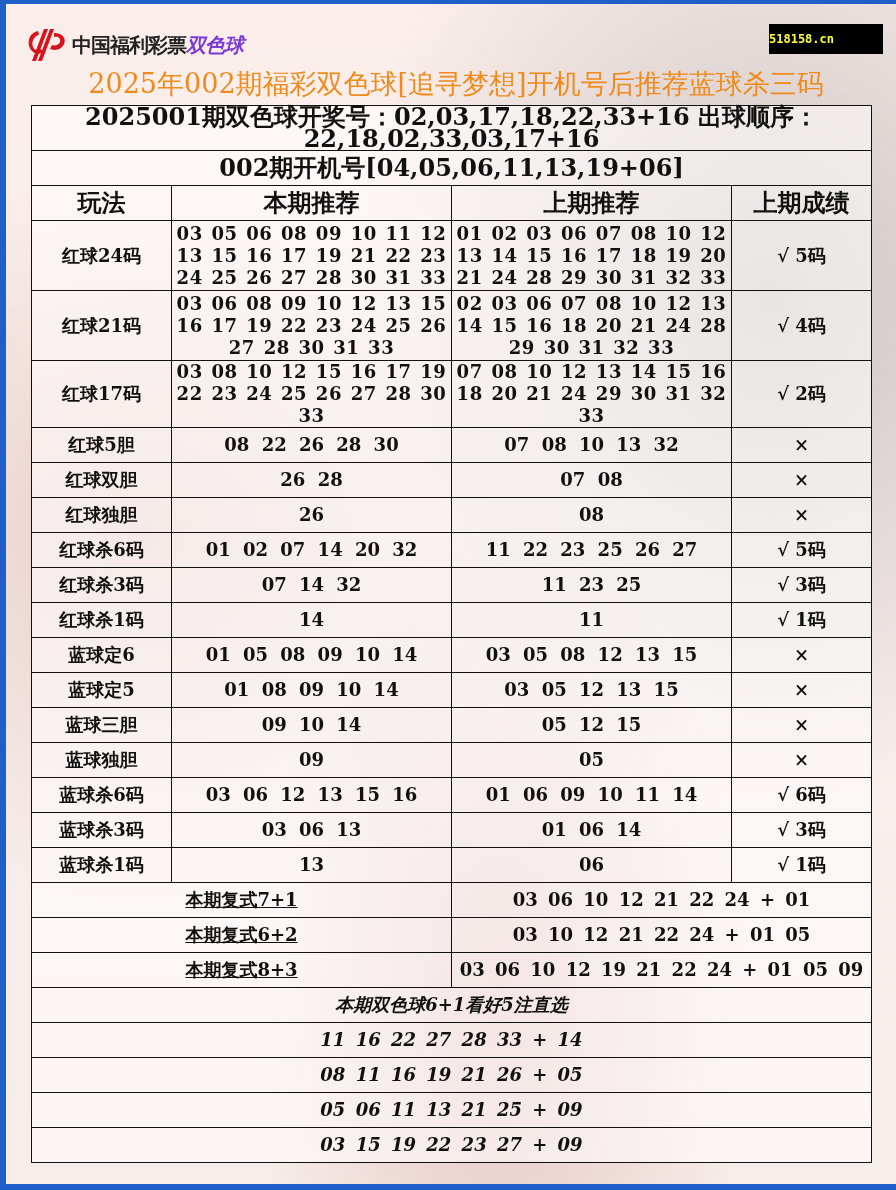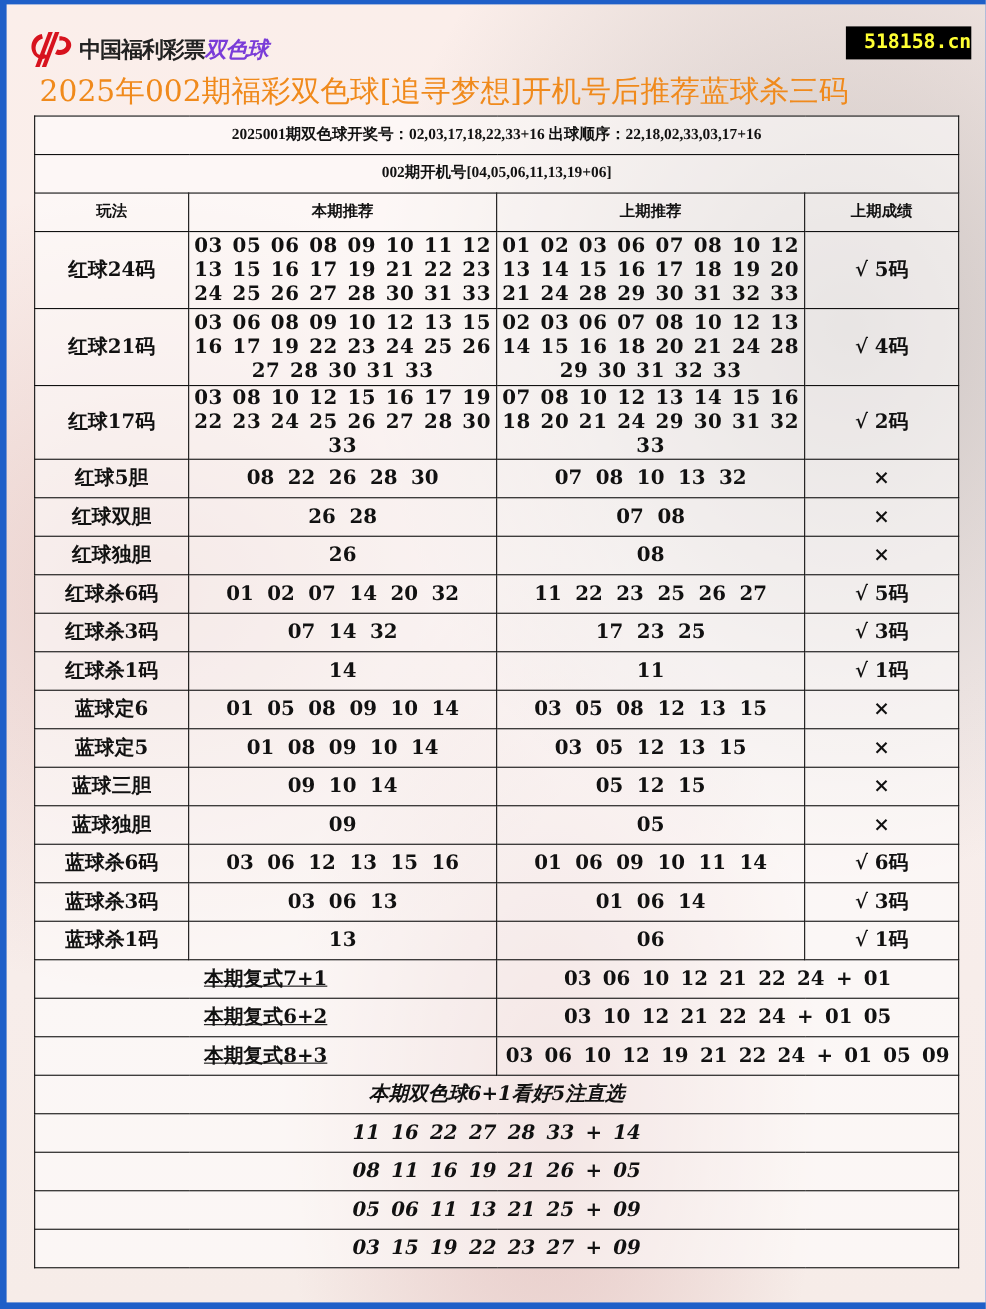--- a/index.html
+++ b/index.html
@@ -17,36 +17,36 @@
       linear-gradient(180deg, #fbeeea 0%, #f8eeec 50%, #f6ece8 100%);
     padding-left: 47px;
   }
   .logo { position:absolute; left:18px; top:22px; height:38px; display:flex; align-items:center; }
   .logo-mark { width:44px; height:36px; position:relative; }
   .logo-text { font-family:"DejaVu Sans", "Liberation Sans", sans-serif; font-weight:bold; font-size:20px; color:#222; margin-left:4px; letter-spacing:-1px; }
   .logo-text .ssq { color:#7a3cd8; font-style:italic; }
   .site-badge {
     position:absolute; left:763px; top:20px; width:114px; height:30px; background:#000;
     color:#ffff33; font-family:"DejaVu Sans Mono", "Liberation Mono", monospace; font-weight:bold;
-    font-size:18px; line-height:30px; text-align:right;
+    font-size:12px; line-height:30px; text-align:left;
   }
   .title {
-    position:absolute; left:30px; top:62px; width:840px; text-align:left;
+    position:absolute; left:30px; top:62px; width:840px; text-align:center;
     color:#f08a1c; font-size:27px; line-height:36px; white-space:nowrap; letter-spacing:0px;
   }
   table.main {
     position:absolute; left:31px; top:105px; width:841px; border-collapse:collapse;
     font-size:17px; color:#111; background:rgba(255,255,255,0.55);
   }
   table.main td { border:1.5px solid #111; padding:0; text-align:center; height:34px; line-height:22px; }
   col.c1 { width:140px; } col.c2 { width:280px; } col.c3 { width:280px; } col.c4 { width:140px; }
   td.nums { text-align:left; padding-left:2px; font-size:18px; line-height:22.5px; font-weight:bold; word-spacing:2px; letter-spacing:0.5px;margin-left:48px; }
   td.center-nums { font-weight:bold; font-size:18px; word-spacing:6px; }
   td.label { font-size:18px; font-weight:bold; }
-  td.hdr { font-size:14px; font-weight:bold;font-family:Liberation Serif, serif; }
+  td.hdr { font-size:24px; font-weight:bold; }
   td.result { font-size:18px; font-weight:bold; }
   td.fs-label { text-align:left; padding-left:150px; font-size:18px; font-weight:bold;text-decoration:underline; }
   td.fs-nums { font-size:18px; font-weight:bold; word-spacing:4px; }
   td.pick { font-size:18px; font-weight:bold; word-spacing:4px;font-style:italic; }
   tr.r3 td { height:69px; }
   tr.r2 td { height:51px; }
 </style>
 </head>
 <body>
 
@@ -127,21 +127,21 @@
     </tr>
     <tr>
       <td class="label">红球杀6码</td>
       <td class="center-nums">01 02 07 14 20 32</td>
       <td class="center-nums">11 22 23 25 26 27</td>
       <td class="result">√ 5码</td>
     </tr>
     <tr>
       <td class="label">红球杀3码</td>
       <td class="center-nums">07 14 32</td>
-      <td class="center-nums">17 23 25</td>
+      <td class="center-nums">11 23 25</td>
       <td class="result">√ 3码</td>
     </tr>
     <tr>
       <td class="label">红球杀1码</td>
       <td class="center-nums">14</td>
       <td class="center-nums">11</td>
       <td class="result">√ 1码</td>
     </tr>
     <tr>
       <td class="label">蓝球定6</td>

